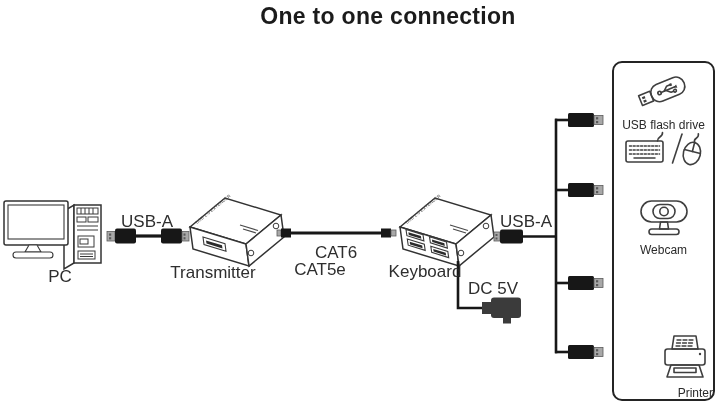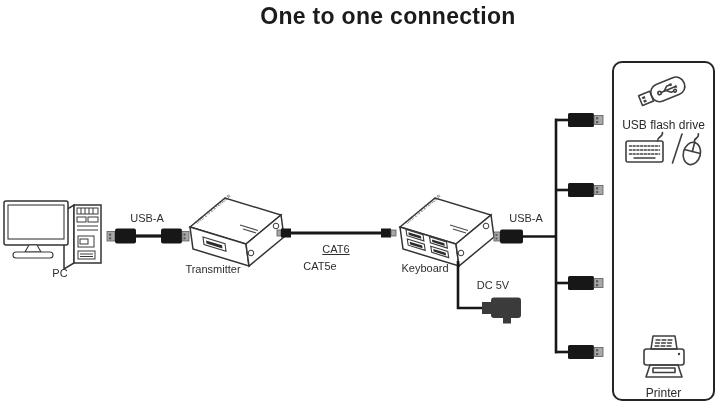--- a/index.html
+++ b/index.html
@@ -1,20 +1,20 @@
 <!DOCTYPE html>
 <html><head>
 <meta charset="utf-8">
 <style>
   html,body{margin:0;padding:0;background:#fff;}
   .canvas{position:relative;width:720px;height:408px;background:#ffffff;overflow:hidden;
           font-family:"Liberation Sans", sans-serif;}
   .title{position:absolute;top:3px;left:0;width:100%;text-align:center;
          font-size:23px;font-weight:bold;color:#1b1b1b;letter-spacing:.3px;margin-left:28px;}
-  .lbl{position:absolute;transform:translateX(-50%);font-size:11px;color:#2e2e2e;white-space:nowrap;}
+  .lbl{position:absolute;transform:translateX(-50%);font-size:17px;color:#2e2e2e;white-space:nowrap;}
   .lbl.small{font-size:12.5px;}
   svg.diagram{position:absolute;left:0;top:0;}
   .ln{fill:#ffffff;stroke:#333333;stroke-width:1.5;}
   .ln1{fill:#ffffff;stroke:#3a3a3a;stroke-width:1.1;}
   .det{fill:none;stroke:#3a3a3a;stroke-width:1;}
   .wire{stroke:#171717;stroke-width:2.6;fill:none;}
   .wire3{stroke:#171717;stroke-width:3.2;fill:none;}
   .blk{fill:#171717;stroke:none;}
   .tip{fill:#a8a8a8;stroke:#5a5a5a;stroke-width:.8;}
   .pin{fill:#5a5a5a;stroke:none;}
@@ -157,21 +157,21 @@
       <rect class="adp" x="482" y="302" width="9" height="12"></rect>
       <rect class="adp" x="491" y="297.5" width="30" height="20.5" rx="3"></rect>
       <rect class="adp" x="503" y="318" width="8" height="5.5"></rect>
     </g>
   </svg>
 
   <div class="lbl" style="left:60px;top:267px;">PC</div>
   <div class="lbl" style="left:147px;top:212px;">USB-A</div>
   <div class="lbl" style="left:213px;top:263px;">Transmitter</div>
   <div class="lbl" style="left:320px;top:212px;margin-top:48px;">CAT5e</div>
-  <div class="lbl" style="left:336px;top:243px;text-decoration:underline;">CAT6</div>
+  <div class="lbl" style="left:336px;top:243px;">CAT6</div>
   <div class="lbl" style="left:425px;top:262px;">Keyboard</div>
   <div class="lbl" style="left:526px;top:212px;">USB-A</div>
   <div class="lbl" style="left:493px;top:279px;">DC 5V</div>
 
   <div class="devbox">
 
     <div class="dev-item" style="top:6px;">
       <svg class="dev-icon" width="64" height="46" viewBox="0 0 64 46">
         <g transform="rotate(-22 32 23)">
           <rect x="19" y="13" width="35" height="18" rx="8.5"></rect>
@@ -201,23 +201,33 @@
         <line x1="48.5" y1="34" x2="58" y2="5"></line>
         <g transform="rotate(14 68 24)">
           <ellipse cx="68" cy="24.5" rx="8.5" ry="11.3"></ellipse>
           <line x1="68" y1="13.2" x2="68" y2="22.5"></line>
           <line x1="59.8" y1="22.5" x2="76.2" y2="22.5"></line>
           <path d="M68,13.2 C65,8.5 72,9 69.5,3.8"></path>
         </g>
       </svg>
     </div>
 
-
-
-    <div class="dev-item" style="top:270px;">
+    <div class="dev-item" style="top:131px;">
+      <svg class="dev-icon" width="56" height="46" viewBox="0 0 56 46">
+        <rect x="5" y="7" width="46" height="21" rx="10.5"></rect>
+        <rect x="17" y="10.5" width="22" height="14" rx="7"></rect>
+        <circle cx="28" cy="17.5" r="4.2"></circle>
+        <path d="M24.5,28 L31.5,28 L32.5,35 L23.5,35 Z"></path>
+        <rect x="13" y="35" width="30" height="5.5" rx="2.7"></rect>
+      </svg>
+      <div class="dev-label">Webcam</div>
+    </div>
+
+
+    <div class="dev-item" style="top:270px;align-items:flex-end;">
       <svg class="dev-icon" width="56" height="50" viewBox="0 0 56 50">
         <path d="M17,3 L39,3 L41,16 L15,16 Z"></path>
         <line x1="20" y1="7" x2="36" y2="7" stroke-dasharray="4 2" stroke-width="1.3"></line>
         <line x1="19.5" y1="10" x2="36.5" y2="10" stroke-dasharray="4 2" stroke-width="1.3"></line>
         <line x1="19" y1="13" x2="37" y2="13" stroke-dasharray="4 2" stroke-width="1.3"></line>
         <rect x="8" y="16" width="40" height="16" rx="2.5"></rect>
         <circle cx="43" cy="21" r="1.2" fill="#3f3f3f" stroke="none"></circle>
         <path d="M14,32 L42,32 L46,44 L10,44 Z"></path>
         <rect x="17" y="35" width="22" height="4.5"></rect>
       </svg>

